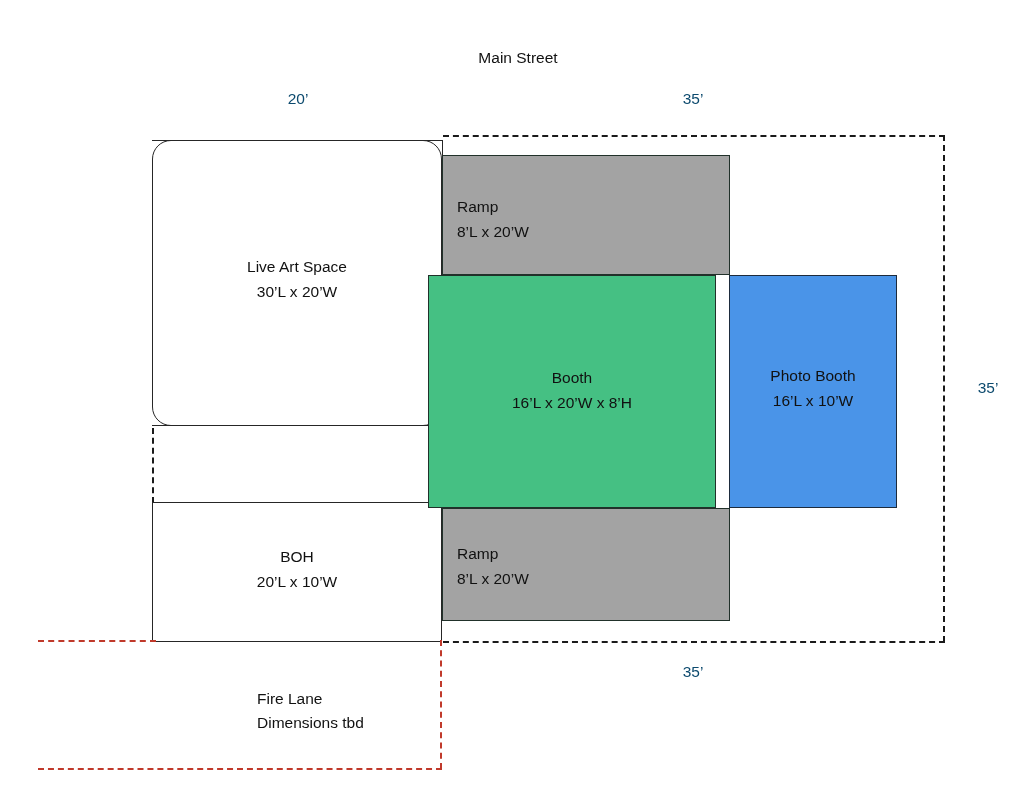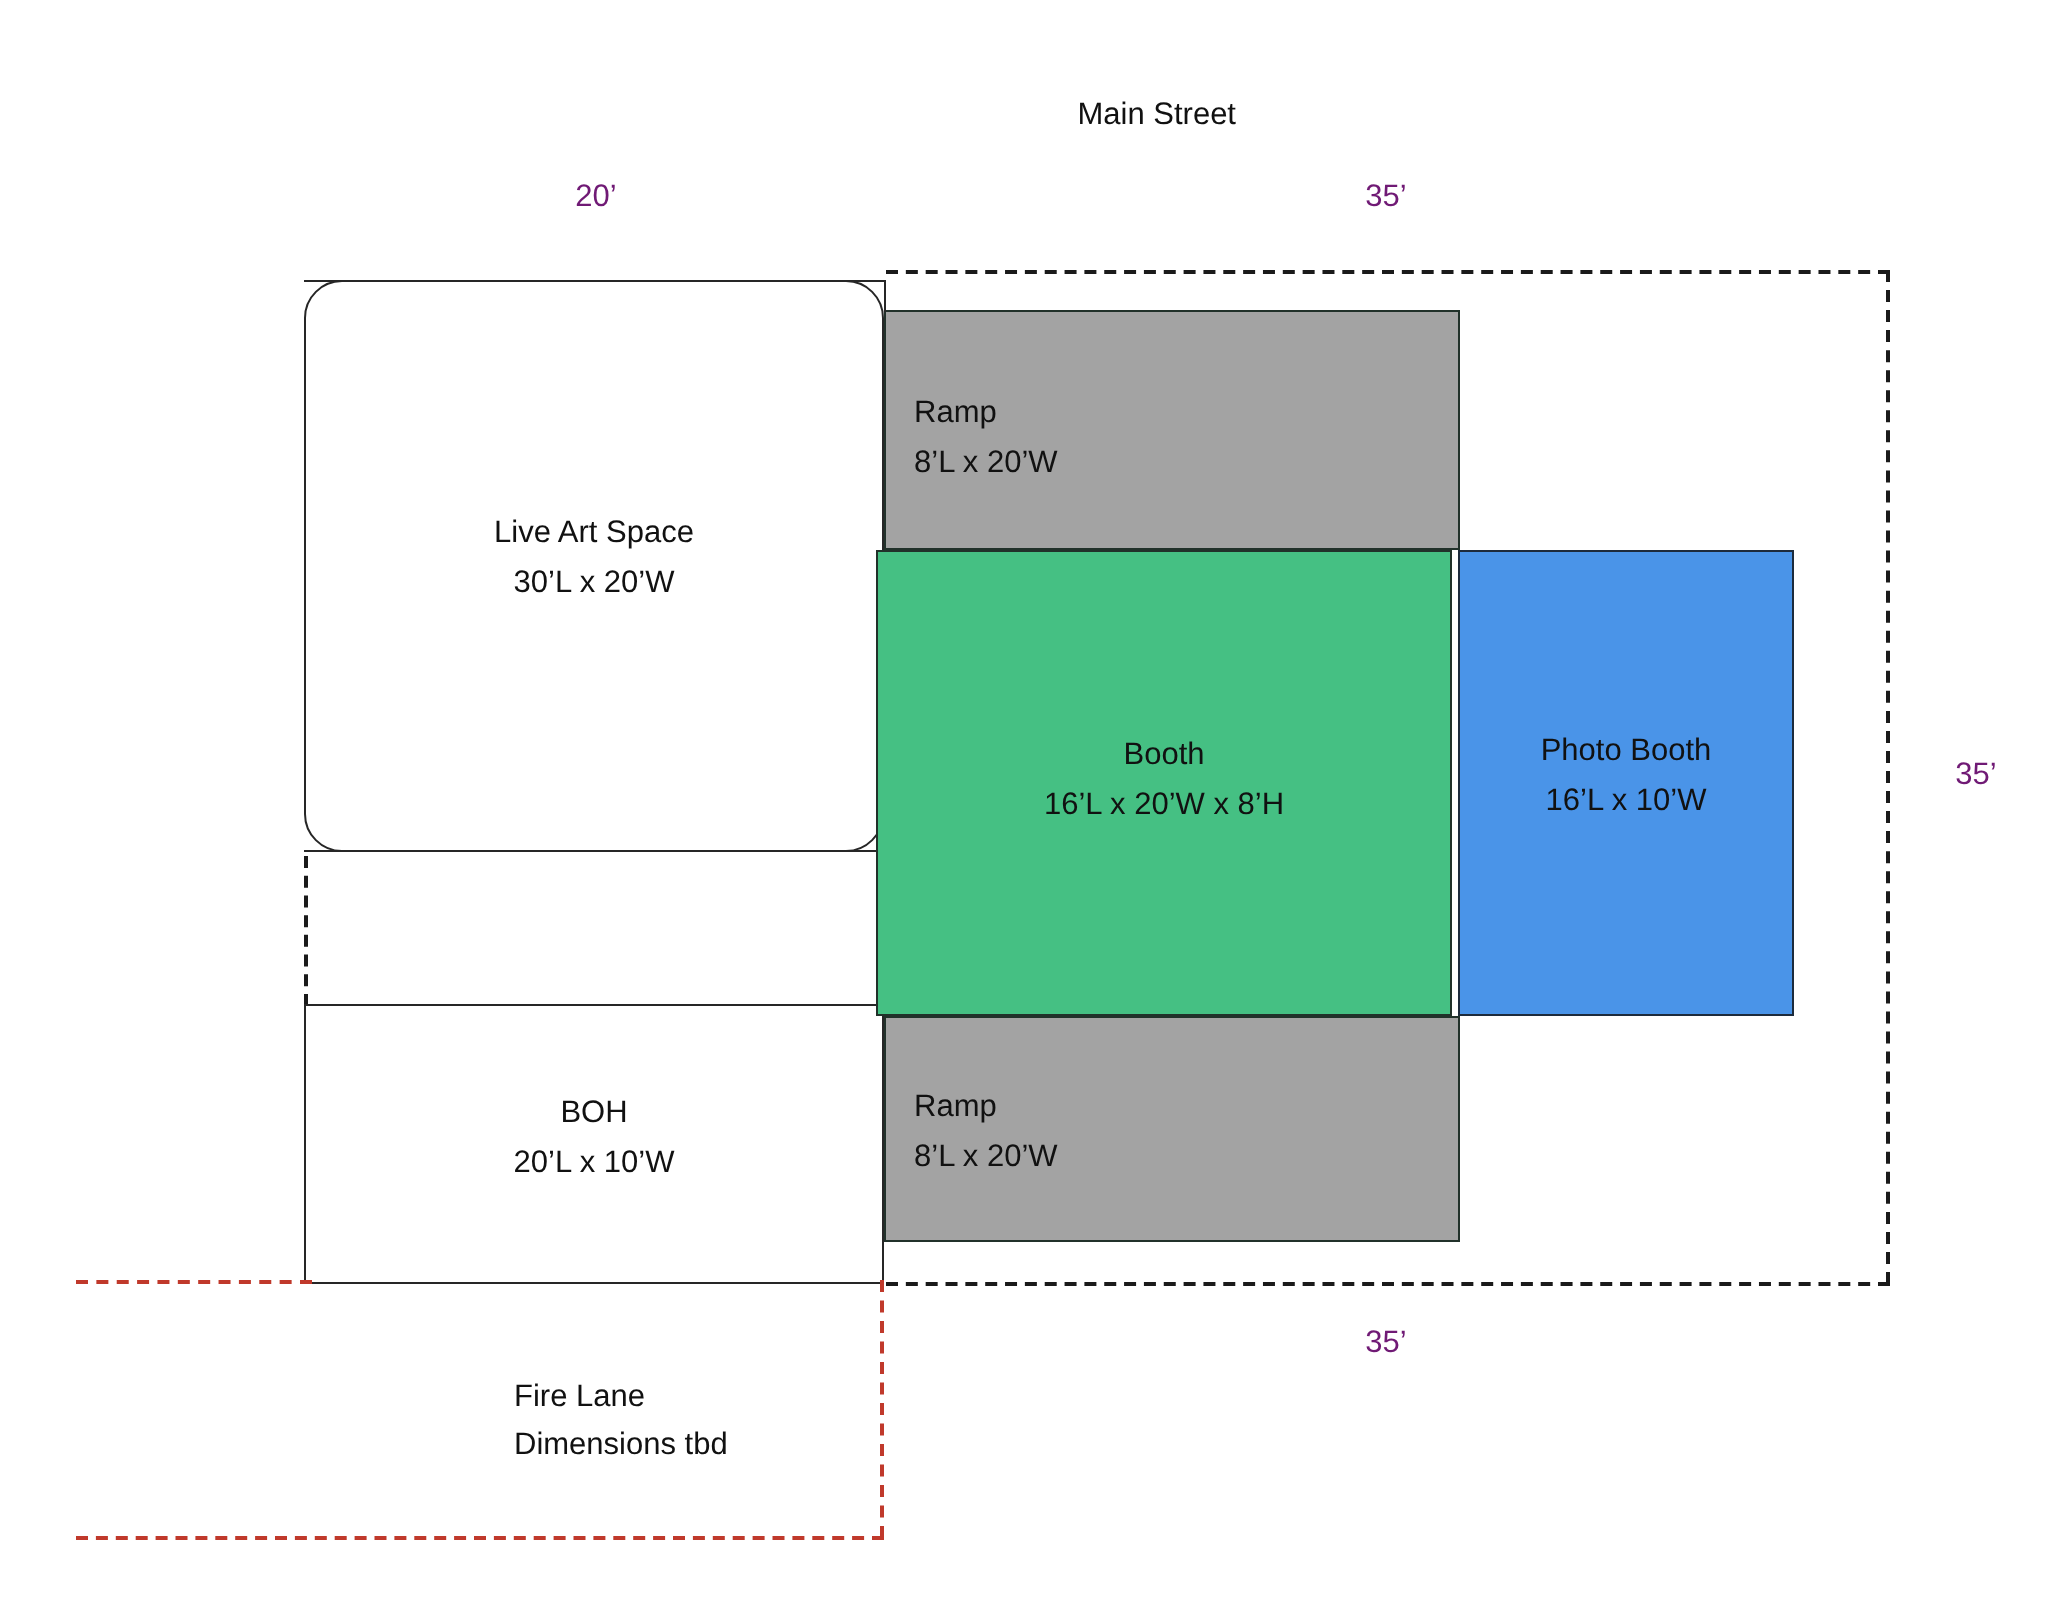--- a/index.html
+++ b/index.html
@@ -22,29 +22,29 @@
   .lbl {
     position: absolute;
     font-size: 15.5px;
     color: #111111;
     white-space: nowrap;
     line-height: 1.55;
   }
   .dim {
     position: absolute;
     font-size: 15.5px;
-    color: #701a75;
+    color: #0c4a6e;
     text-align: center;
     white-space: nowrap;
   }
   .title {
     position: absolute;
     font-size: 15.5px;
     color: #111111;
-    text-align: right;
+    text-align: center;
     white-space: nowrap;
   }
   .room {
     position: absolute;
     box-sizing: border-box;
     border: 1.6px solid #262626;
     background: #ffffff;
   }
   .room.noleft { border-left: none; }
   .fill-ramp   { background: #a3a3a3; border-color: #21312a; }
@@ -125,21 +125,21 @@
     </div>
   </div>
 
   <div class="room fill-ramp" style="left:442px; top:155px; width:288px; height:120px;">
     <div class="room-text" style="top:39px; left:14px;">
       <div>Ramp</div>
       <div>8’L x 20’W</div>
     </div>
   </div>
 
-  <div class="room fill-booth" style="left:438px; top:275px; width:288px; height:233px;">
+  <div class="room fill-booth" style="left:428px; top:275px; width:288px; height:233px;">
     <div class="room-text center" style="top:90px; text-align:center;">
       <div>Booth</div>
       <div>16’L x 20’W x 8’H</div>
     </div>
   </div>
 
   <div class="room fill-ramp" style="left:442px; top:508px; width:288px; height:113px;">
     <div class="room-text" style="top:33px; left:14px;">
       <div>Ramp</div>
       <div>8’L x 20’W</div>

